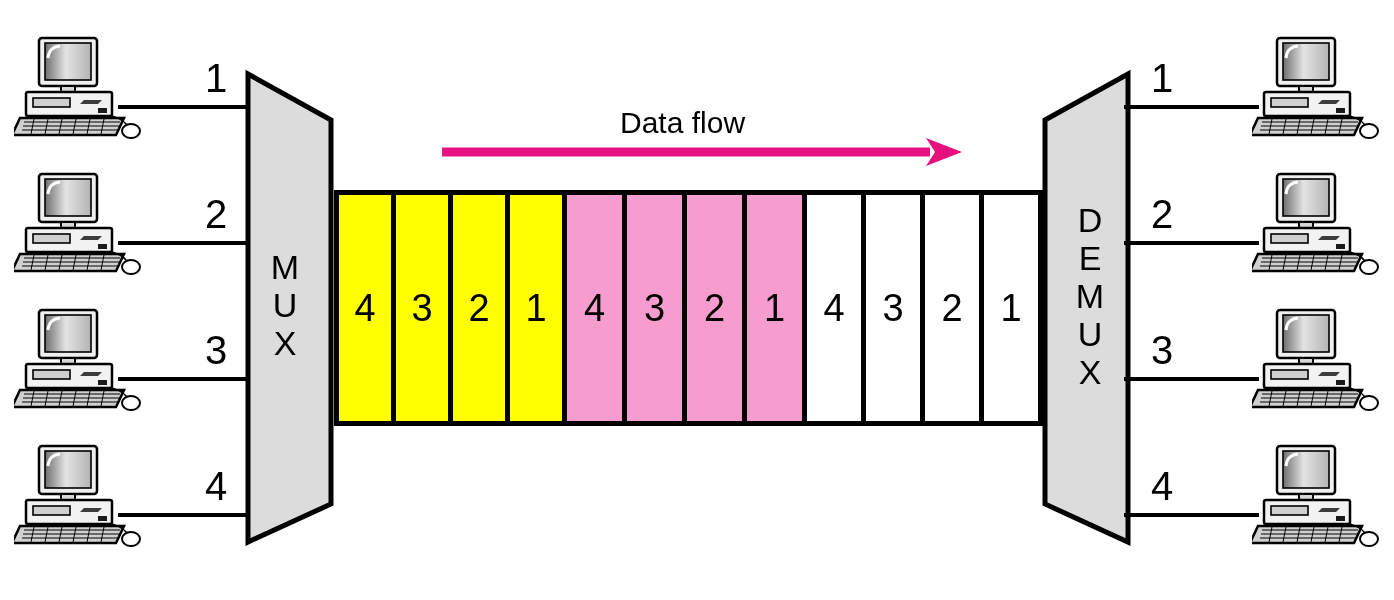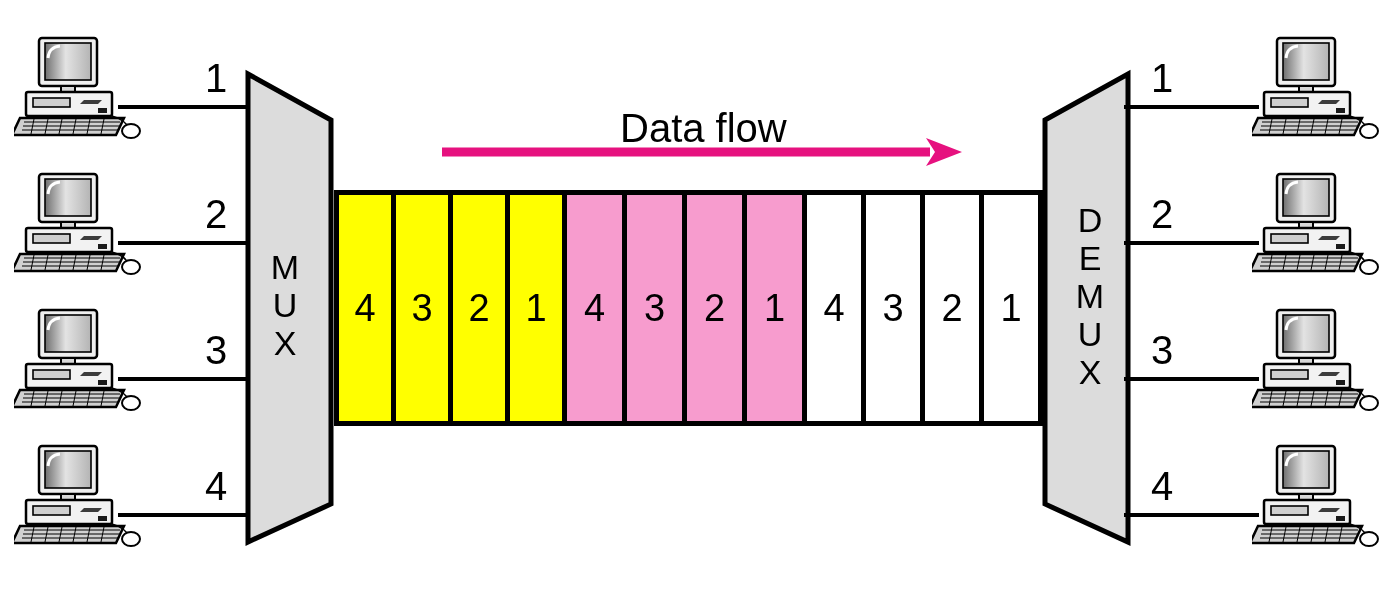--- a/index.html
+++ b/index.html
@@ -67,21 +67,21 @@
     align-items: center;
     justify-content: center;
     font-size: 38px;
     line-height: 1;
     color: #000000;
   }
 
   
   .flow-label {
     position: absolute;
-    font-size: 40px;
+    font-size: 30px;
     line-height: 1;
     color: #000000;
     white-space: nowrap;
   }
   .flow-arrow { position: absolute; }
 
   
   .computer { position: absolute; }
 </style>
 </head>

